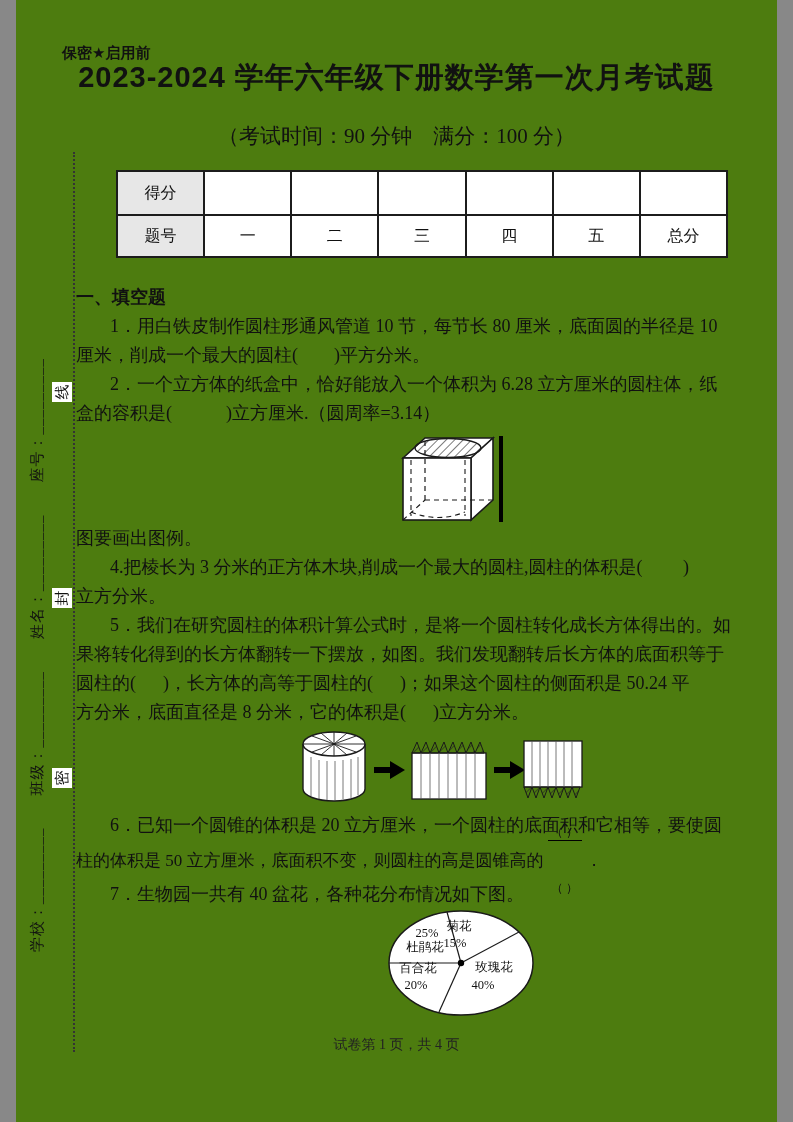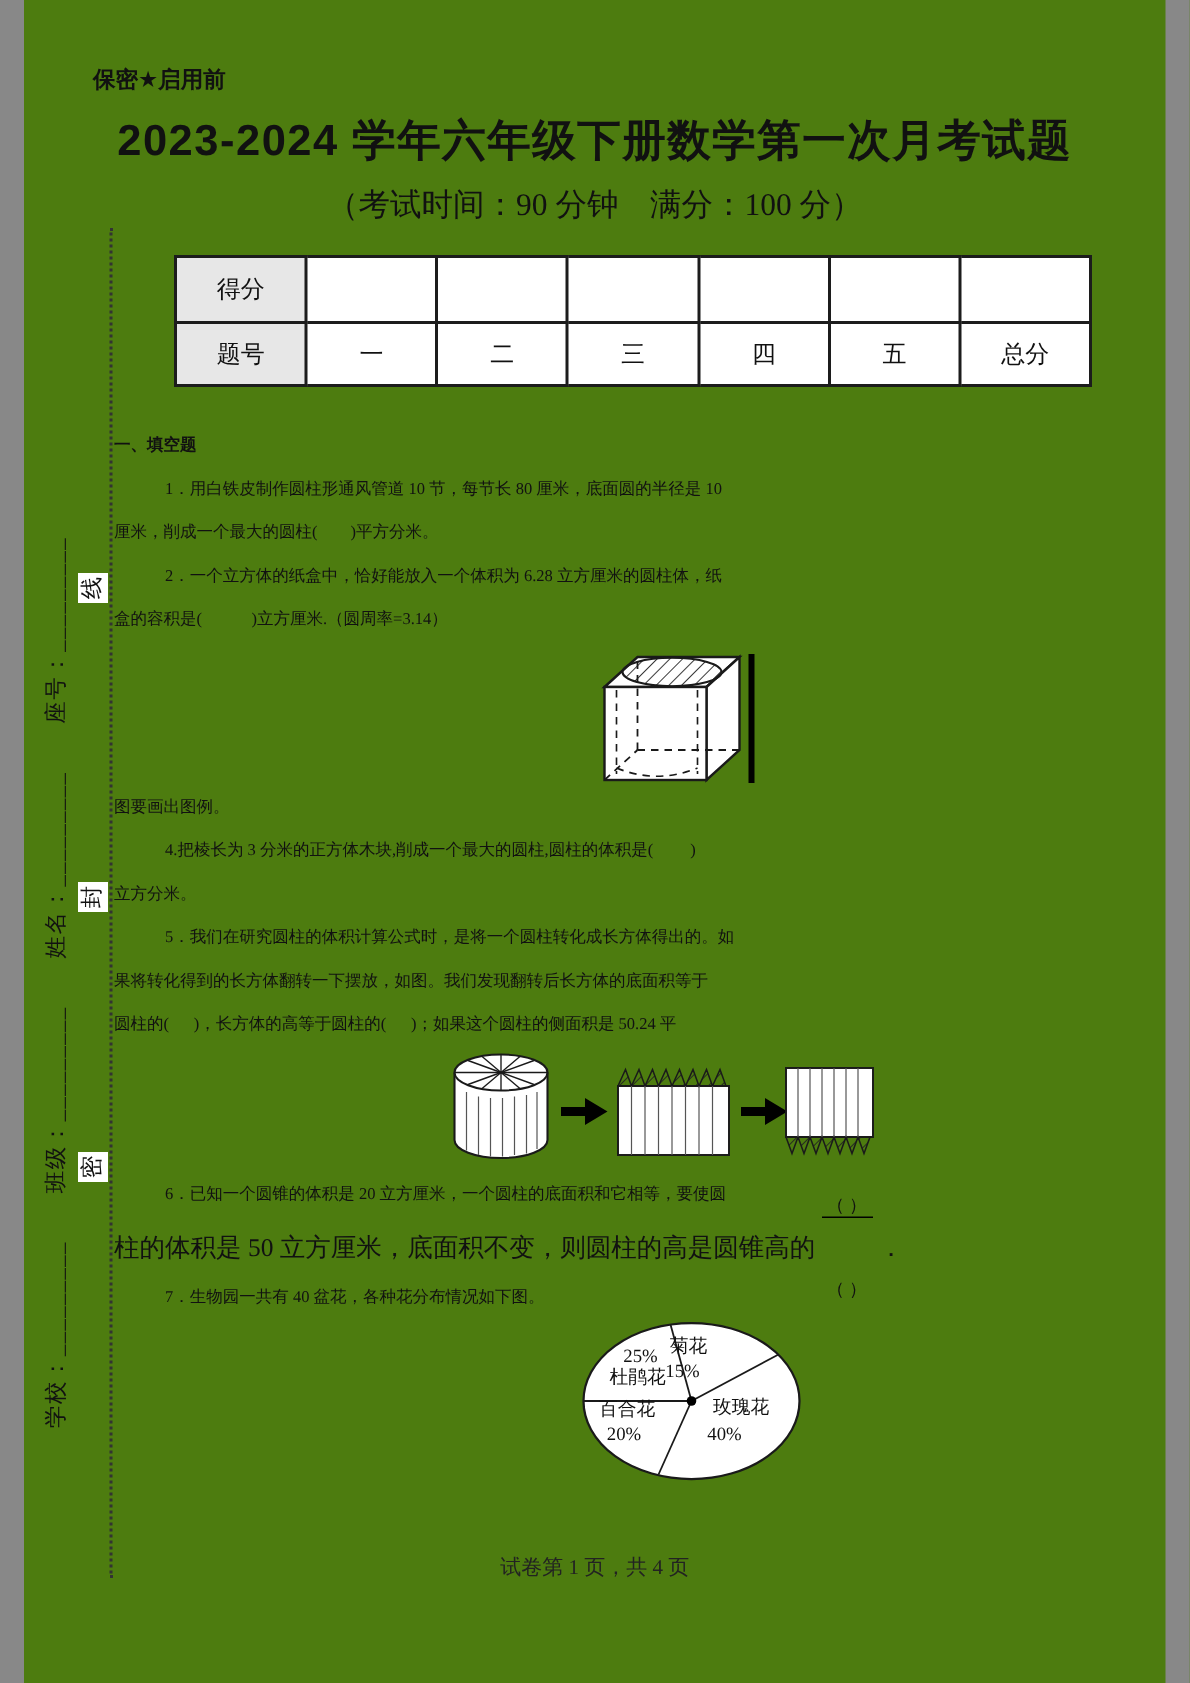--- a/index.html
+++ b/index.html
@@ -12,21 +12,21 @@
     color: #111;
     font-family: "Liberation Serif", "DejaVu Serif", serif;
     overflow: hidden;
   }
   .confidential {
     position: absolute; left: 46px; top: 44px;
     font-family: "Liberation Sans", "DejaVu Sans", sans-serif;
     font-weight: bold; font-size: 15px;
   }
   .title {
-    position: absolute; left: 0; top: 74px; width: 100%;
+    position: absolute; left: 0; top: 58px; width: 100%;
     text-align: center;
     font-family: "Liberation Sans", "DejaVu Sans", sans-serif;
     font-weight: bold; font-size: 29px; letter-spacing: 1px;
   }
   .subtitle {
     position: absolute; left: 0; top: 122px; width: 100%;
     text-align: center; font-size: 21px; white-space: pre;
   }
   
   table.score {
@@ -49,21 +49,21 @@
     transform: rotate(-90deg); transform-origin: top left;
     font-size: 15px; white-space: pre; letter-spacing: 1px;
   }
   .seal-char {
     position: absolute; left: 36px; width: 20px; height: 20px;
     font-size: 15px; text-align: center; line-height: 20px;
     background: #fff; transform: rotate(-90deg);
   }
   
   .body-flow { position: absolute; left: 60px; top: 283px; width: 706px; }
-  .ln { white-space: pre; font-size: 11px; height: 29px; line-height: 29px; }
+  .ln { white-space: pre; font-size: 18px; height: 29px; line-height: 29px; }
   .indent { padding-left: 34px; }
   .section-title { font-weight: bold; }
   .figure-block { position: relative; }
   .frac-line { height: 40px; display: flex; align-items: center; padding-left: 0; }
   .frac-line span { white-space: pre; font-size: 17px; }
   .frac { display: inline-block; text-align: center; vertical-align: middle; margin: 0 4px; }
   .frac .num { display: block; font-size: 12px; line-height: 15px; border-bottom: 1.5px solid #000; padding: 0 2px; }
   .frac .den { display: block; font-size: 12px; line-height: 15px; padding: 0 2px; }
   .footer {
     position: absolute; left: 0; top: 1036px; width: 100%;
@@ -140,20 +140,21 @@
     </div>
 
     <div class="ln">图要画出图例。</div>
 
     <div class="ln indent">4.把棱长为 3 分米的正方体木块,削成一个最大的圆柱,圆柱的体积是(         )</div>
     <div class="ln">立方分米。</div>
 
     <div class="ln indent">5．我们在研究圆柱的体积计算公式时，是将一个圆柱转化成长方体得出的。如</div>
     <div class="ln">果将转化得到的长方体翻转一下摆放，如图。我们发现翻转后长方体的底面积等于</div>
     <div class="ln">圆柱的(      )，长方体的高等于圆柱的(      )；如果这个圆柱的侧面积是 50.24 平</div>
+    <div class="ln">方分米，底面直径是 8 分米，它的体积是(      )立方分米。</div>
 
     <div class="figure-block" style="height:84px;">
       <svg width="292" height="84" viewBox="0 0 292 84" style="margin-left:218px;">
 
         <g>
           <path d="M9 17 L9 62 A31 12 0 0 0 71 62 L71 17" fill="#fff" stroke="#1a1a1a" stroke-width="1.4"></path>
           <ellipse cx="40" cy="17" rx="31" ry="12" fill="#fff" stroke="#1a1a1a" stroke-width="1.4"></ellipse>
           <g stroke="#1a1a1a" stroke-width="0.9">
             <line x1="40" y1="17" x2="9" y2="17"></line>
               <line x1="40" y1="17" x2="71" y2="17"></line>

